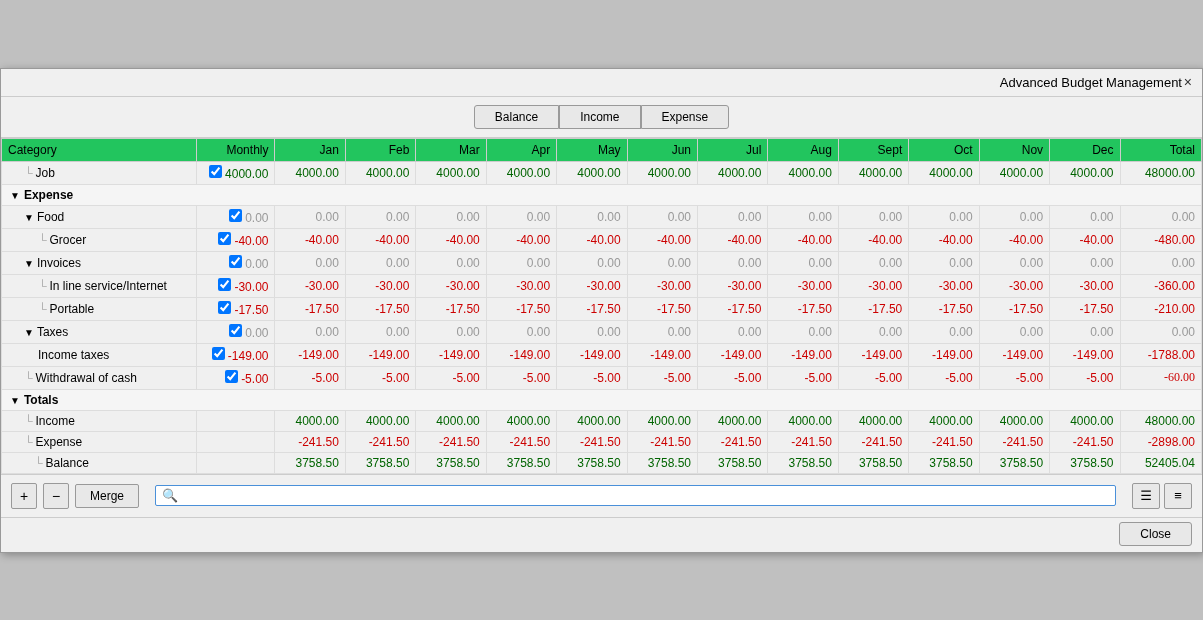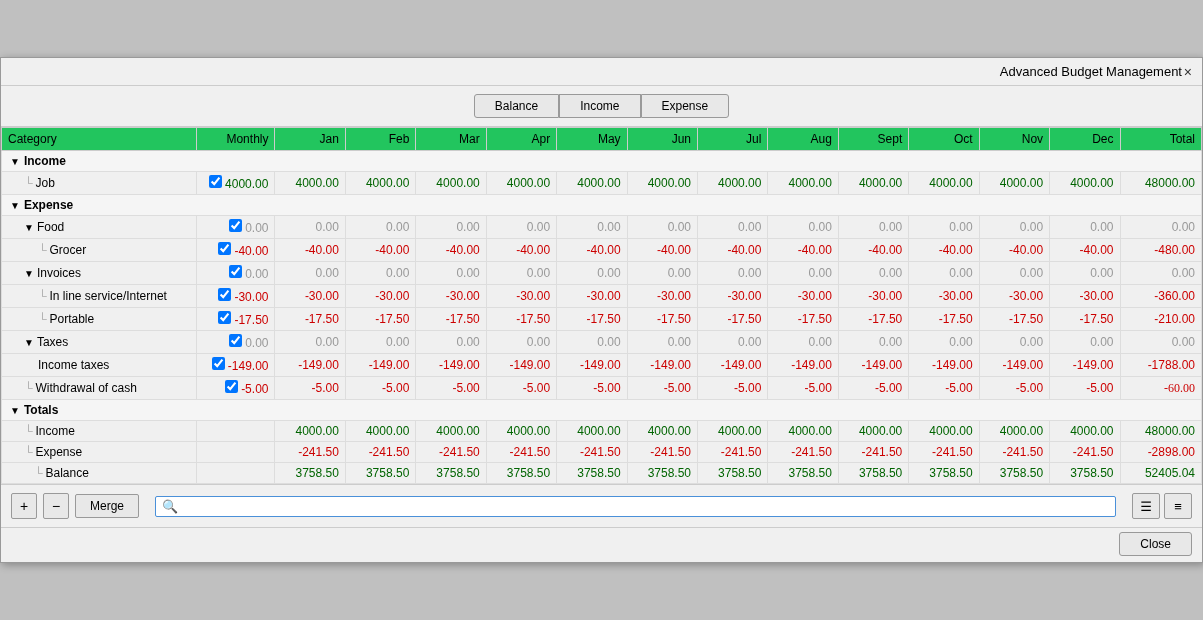--- a/index.html
+++ b/index.html
@@ -211,23 +211,20 @@
           <th class="col-month">Aug</th>
           <th class="col-month">Sept</th>
           <th class="col-month">Oct</th>
           <th class="col-month">Nov</th>
           <th class="col-month">Dec</th>
           <th class="col-total">Total</th>
         </tr>
       </thead>
       <tbody id="table-body">
 
-      <tr class="section-header">
-            <td colspan="15" style="padding-left: 8px;"><span style="font-size:10px;margin-right:4px;">▼</span><strong>Income</strong></td>
-          </tr>
           <tr>
             <td style="padding-left: 22px;"><span style="margin-right:3px;color:#aaa;">└</span>Job</td>
             <td style="text-align: right; white-space: nowrap;"><input type="checkbox" checked="" style="margin-right: 3px;"><span class="positive">4000.00</span></td>
             <td class="positive" style="text-align: right;">4000.00</td>
             <td class="positive" style="text-align: right;">4000.00</td>
             <td class="positive" style="text-align: right;">4000.00</td>
             <td class="positive" style="text-align: right;">4000.00</td>
             <td class="positive" style="text-align: right;">4000.00</td>
             <td class="positive" style="text-align: right;">4000.00</td>
             <td class="positive" style="text-align: right;">4000.00</td>

